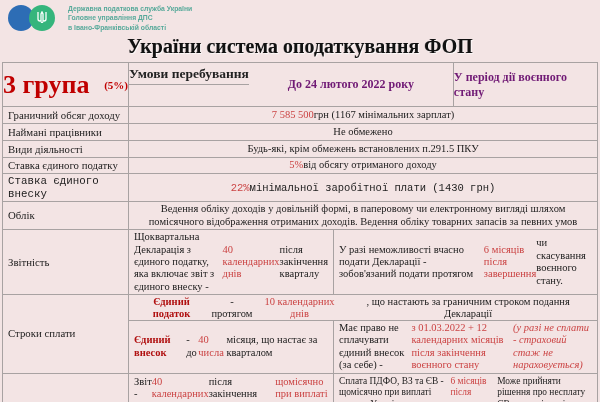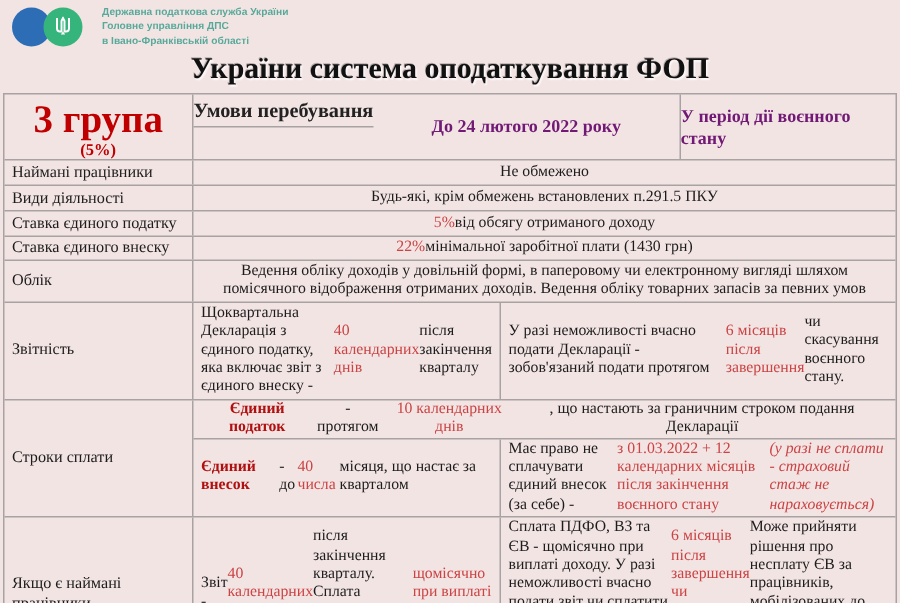--- a/index.html
+++ b/index.html
@@ -38,21 +38,21 @@
   
   .table{
     position:absolute;left:2px;right:2px;top:62px;bottom:0;
     border:1px solid #a8a2a2;border-bottom:none;
     display:flex;flex-direction:column;
     box-sizing:border-box;
   }
   .thead{display:flex;height:43px;flex:0 0 auto;}
   .group-cell{
     width:126px;flex:0 0 auto;border-right:1px solid #a8a2a2;
-    display:flex;flex-direction:column;align-items:center;justify-content:flex-end;
+    display:flex;flex-direction:row;align-items:center;justify-content:space-between;
     box-sizing:border-box;
   }
   .group-name{font-size:26px;line-height:26px;font-weight:bold;color:#c00000;}
   .group-rate{font-size:11px;font-weight:bold;color:#c00000;margin-top:1px;}
   .head-right{flex:1;display:flex;}
   .span-head{
     height:22px;box-sizing:border-box;
     display:flex;align-items:center;justify-content:center;
     font-size:13.5px;font-weight:bold;color:#222;
     border-bottom:1px solid #a8a2a2;
@@ -81,21 +81,21 @@
     height:26px;box-sizing:border-box;border-bottom:1px solid #a8a2a2;
     display:flex;align-items:center;justify-content:center;text-align:center;
     padding:1px 5px;font-size:10.5px;line-height:1.15;
   }
   .stack .bottom{flex:1;display:flex;}
   
   #rows .row:nth-child(1){min-height:17px;}
   #rows .row:nth-child(2){min-height:17px;}
   #rows .row:nth-child(3){min-height:17px;}
   #rows .row:nth-child(4){min-height:16px;}
-  #rows .row:nth-child(5){min-height:16px;}
+  #rows .row:nth-child(5){min-height:16px;font-family:Liberation Mono, monospace;}
   #rows .row:nth-child(6){min-height:27px;}
   #rows .row:nth-child(7){min-height:41px;}
   #rows .row:nth-child(8){min-height:54px;}
   #rows .row:nth-child(9){min-height:63px;}
   #rows .row:nth-child(10){min-height:29px;}
   #rows .row:nth-child(9) .colB{font-size:9.4px;line-height:1.22;}
   #rows .row:nth-child(9) .colA{align-items:flex-start;padding-top:2px;}
   #rows .row:nth-child(9) .colB{align-items:flex-start;padding-top:2px;}
   #rows .row:nth-child(10) .val,
   #rows .row:nth-child(10) .label{align-items:flex-start;padding-top:3px;}
@@ -136,20 +136,24 @@
       </div>
       <div class="head-right">
         <div class="span-head">Умови перебування</div>
         <div class="sub-heads">
           <div class="sub-a">До 24 лютого 2022 року</div>
           <div class="sub-b">У період дії воєнного стану</div>
         </div>
       </div>
     </div>
     <div id="rows">
+        <div class="row">
+          <div class="cell label">Граничний обсяг доходу</div>
+          <div class="cell val"><span class="s-r">7 585 500 </span><span>грн (1167 мінімальних зарплат)</span></div>
+        </div>
         <div class="row">
           <div class="cell label">Наймані працівники</div>
           <div class="cell val"><span>Не обмежено</span></div>
         </div>
         <div class="row">
           <div class="cell label">Види діяльності</div>
           <div class="cell val"><span>Будь-які, крім обмежень встановлених п.291.5 ПКУ</span></div>
         </div>
         <div class="row">
           <div class="cell label">Ставка єдиного податку</div>

